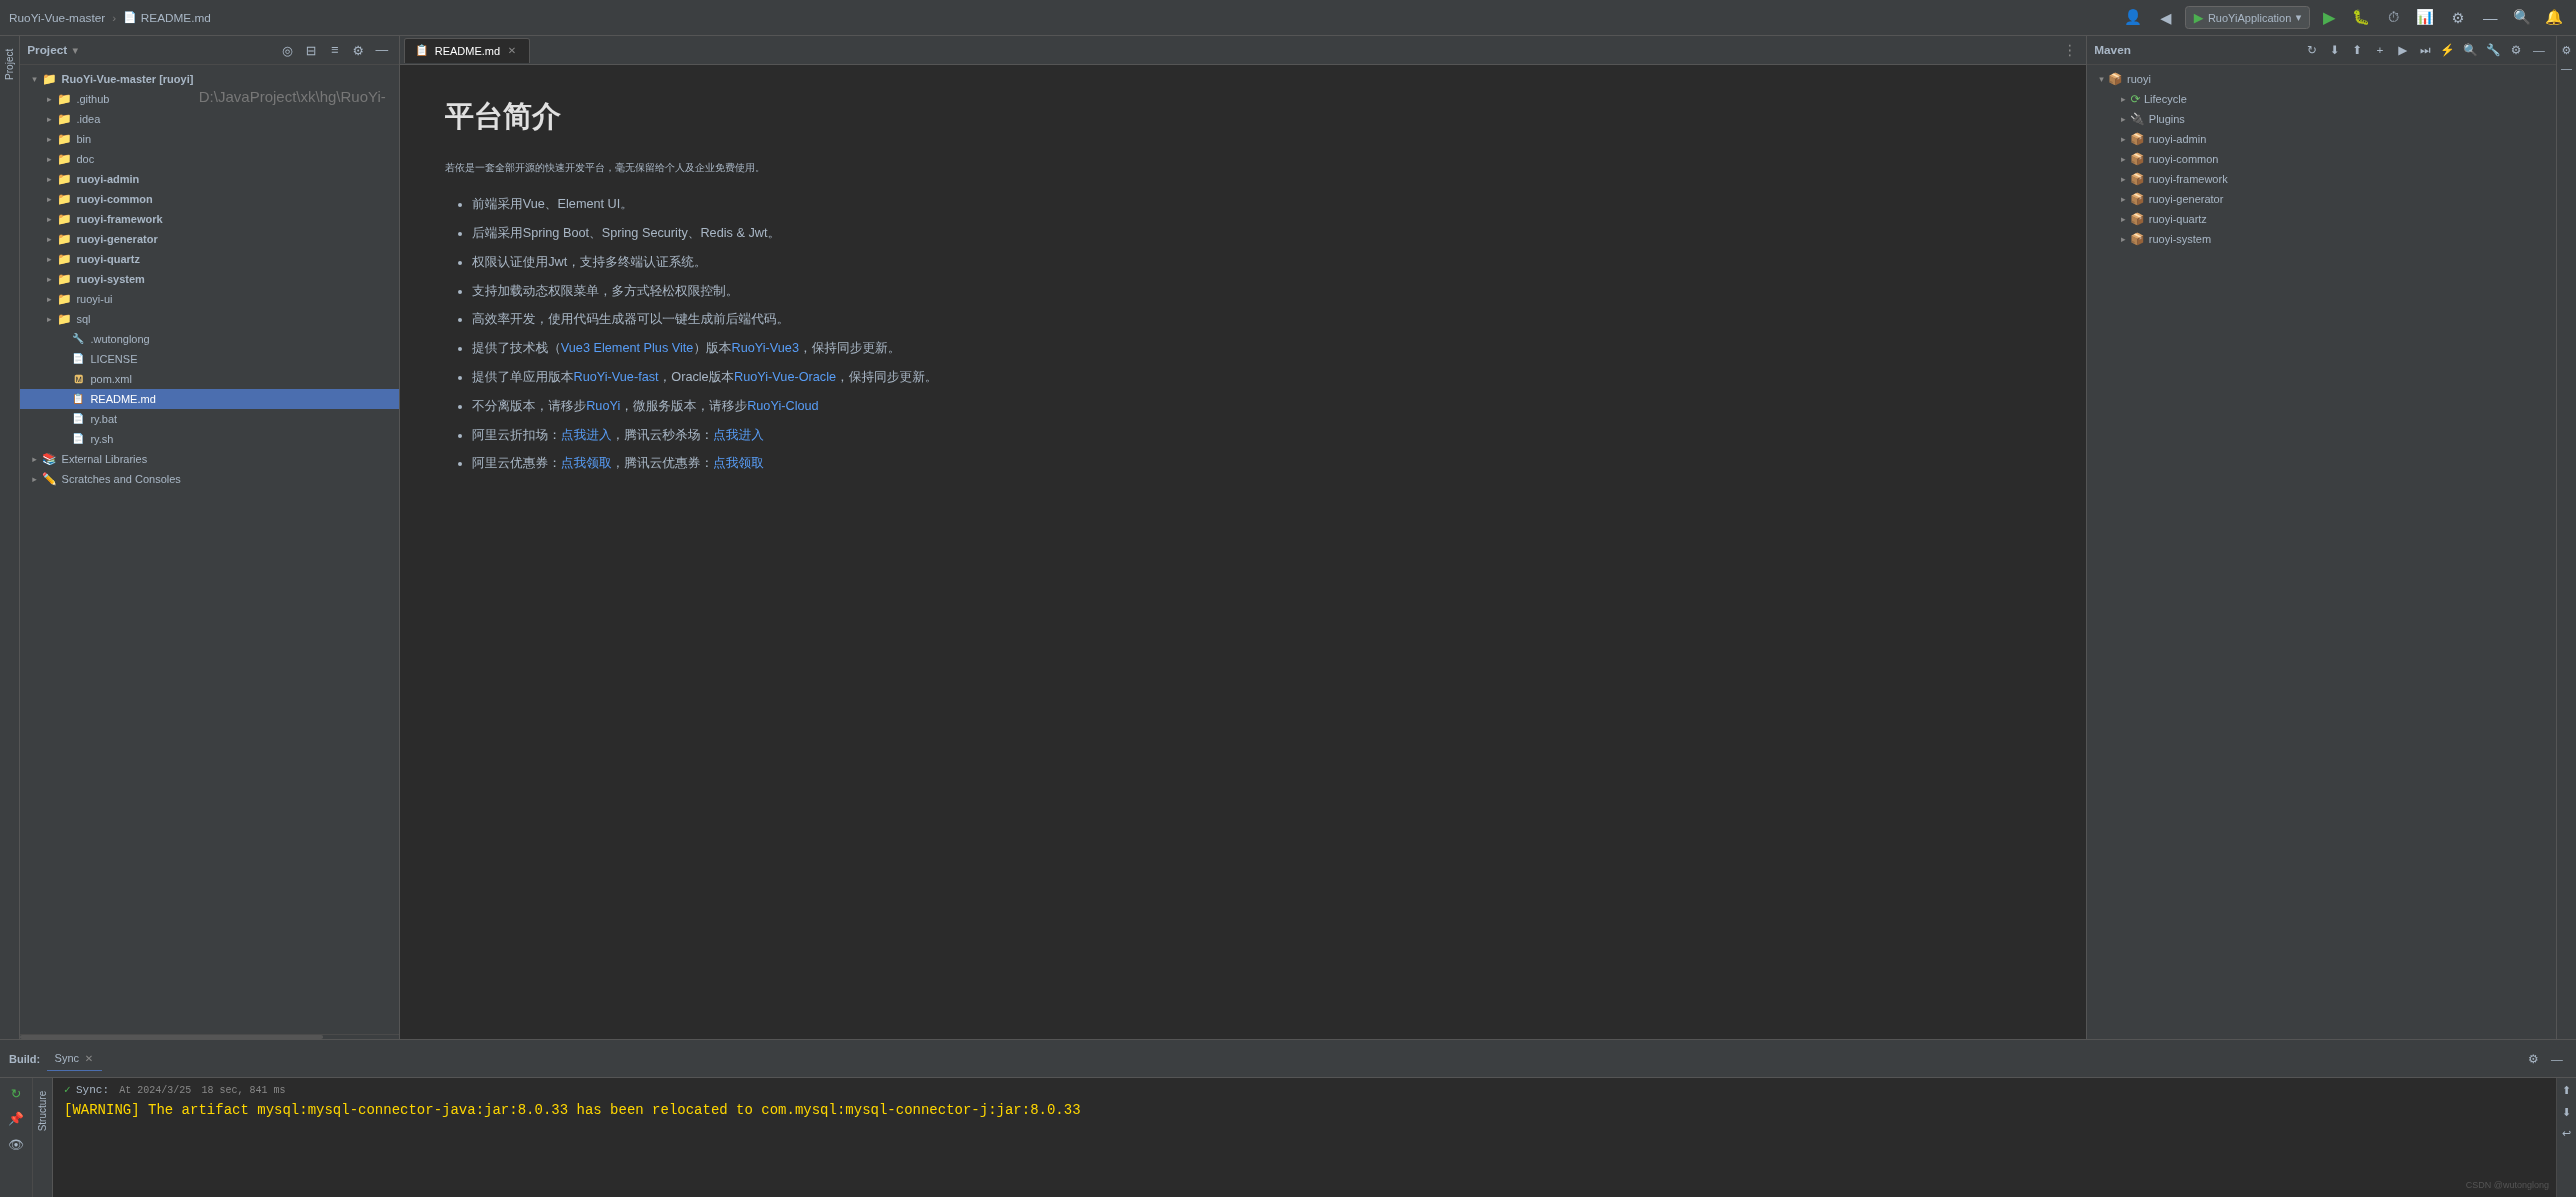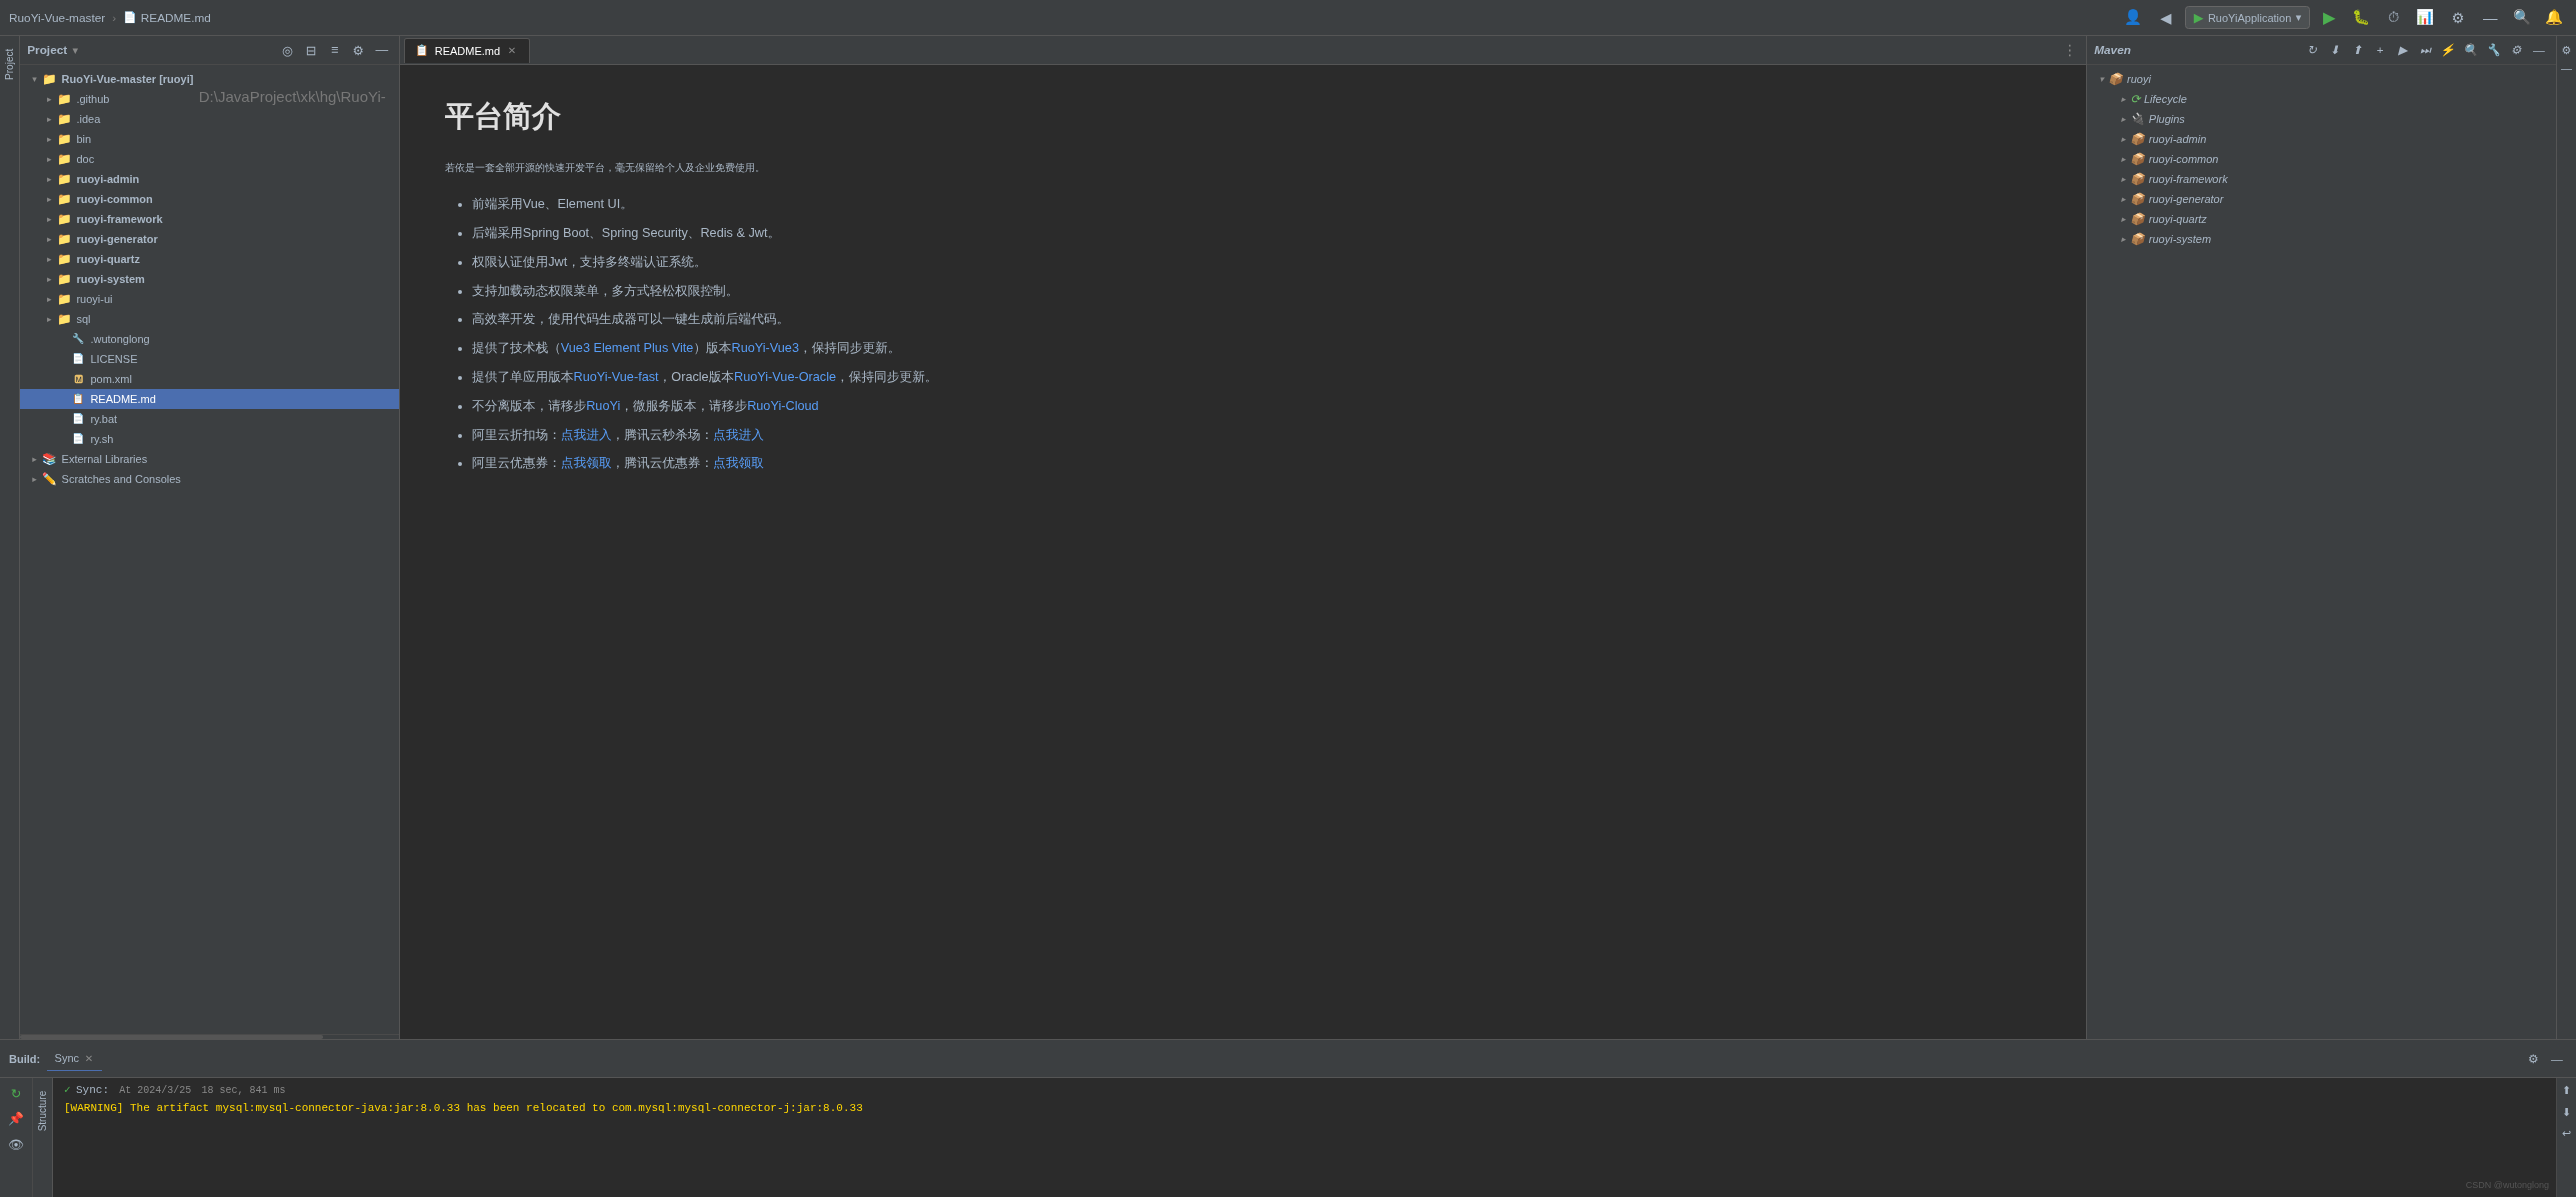--- a/index.html
+++ b/index.html
@@ -239,21 +239,20 @@
     .md-link { color: #589df6; text-decoration: none; }
 
     
     .maven-panel {
       width: 470px;
       background: #3c3f41;
       border-left: 0.9px solid #555;
       display: flex;
       flex-direction: column;
       overflow: hidden;
-      font-style: italic;
     }
     .maven-header {
       display: flex;
       align-items: center;
       padding: 3.6px 7.2px;
       background: #3c3f41;
       border-bottom: 0.9px solid #4a4a4a;
       height: 29px;
       gap: 5.4px;
     }
@@ -359,21 +358,21 @@
       overflow-y: auto;
       padding: 5.4px 11px;
       font-family: "Consolas", "Courier New", monospace;
       font-size: 11px;
     }
     .log-sync-line {
       display: flex; align-items: center; gap: 5.4px; margin-bottom: 3.6px;
     }
     .sync-success { color: #4CAF50; font-size: 11px; }
     .sync-text { color: #a9b7c6; font-size: 11px; }
-    .log-warning { color: #ffd700; font-size: 11px; line-height: 1.5; }
+    .log-warning { color: #ffd700; font-size: 14px; line-height: 1.5; }
 
     .bottom-right-icons {
       width: 20px;
       background: #3c3f41;
       border-left: 0.9px solid #4a4a4a;
       display: flex;
       flex-direction: column;
       align-items: center;
       padding-top: 3.6px;
       gap: 3.6px;

